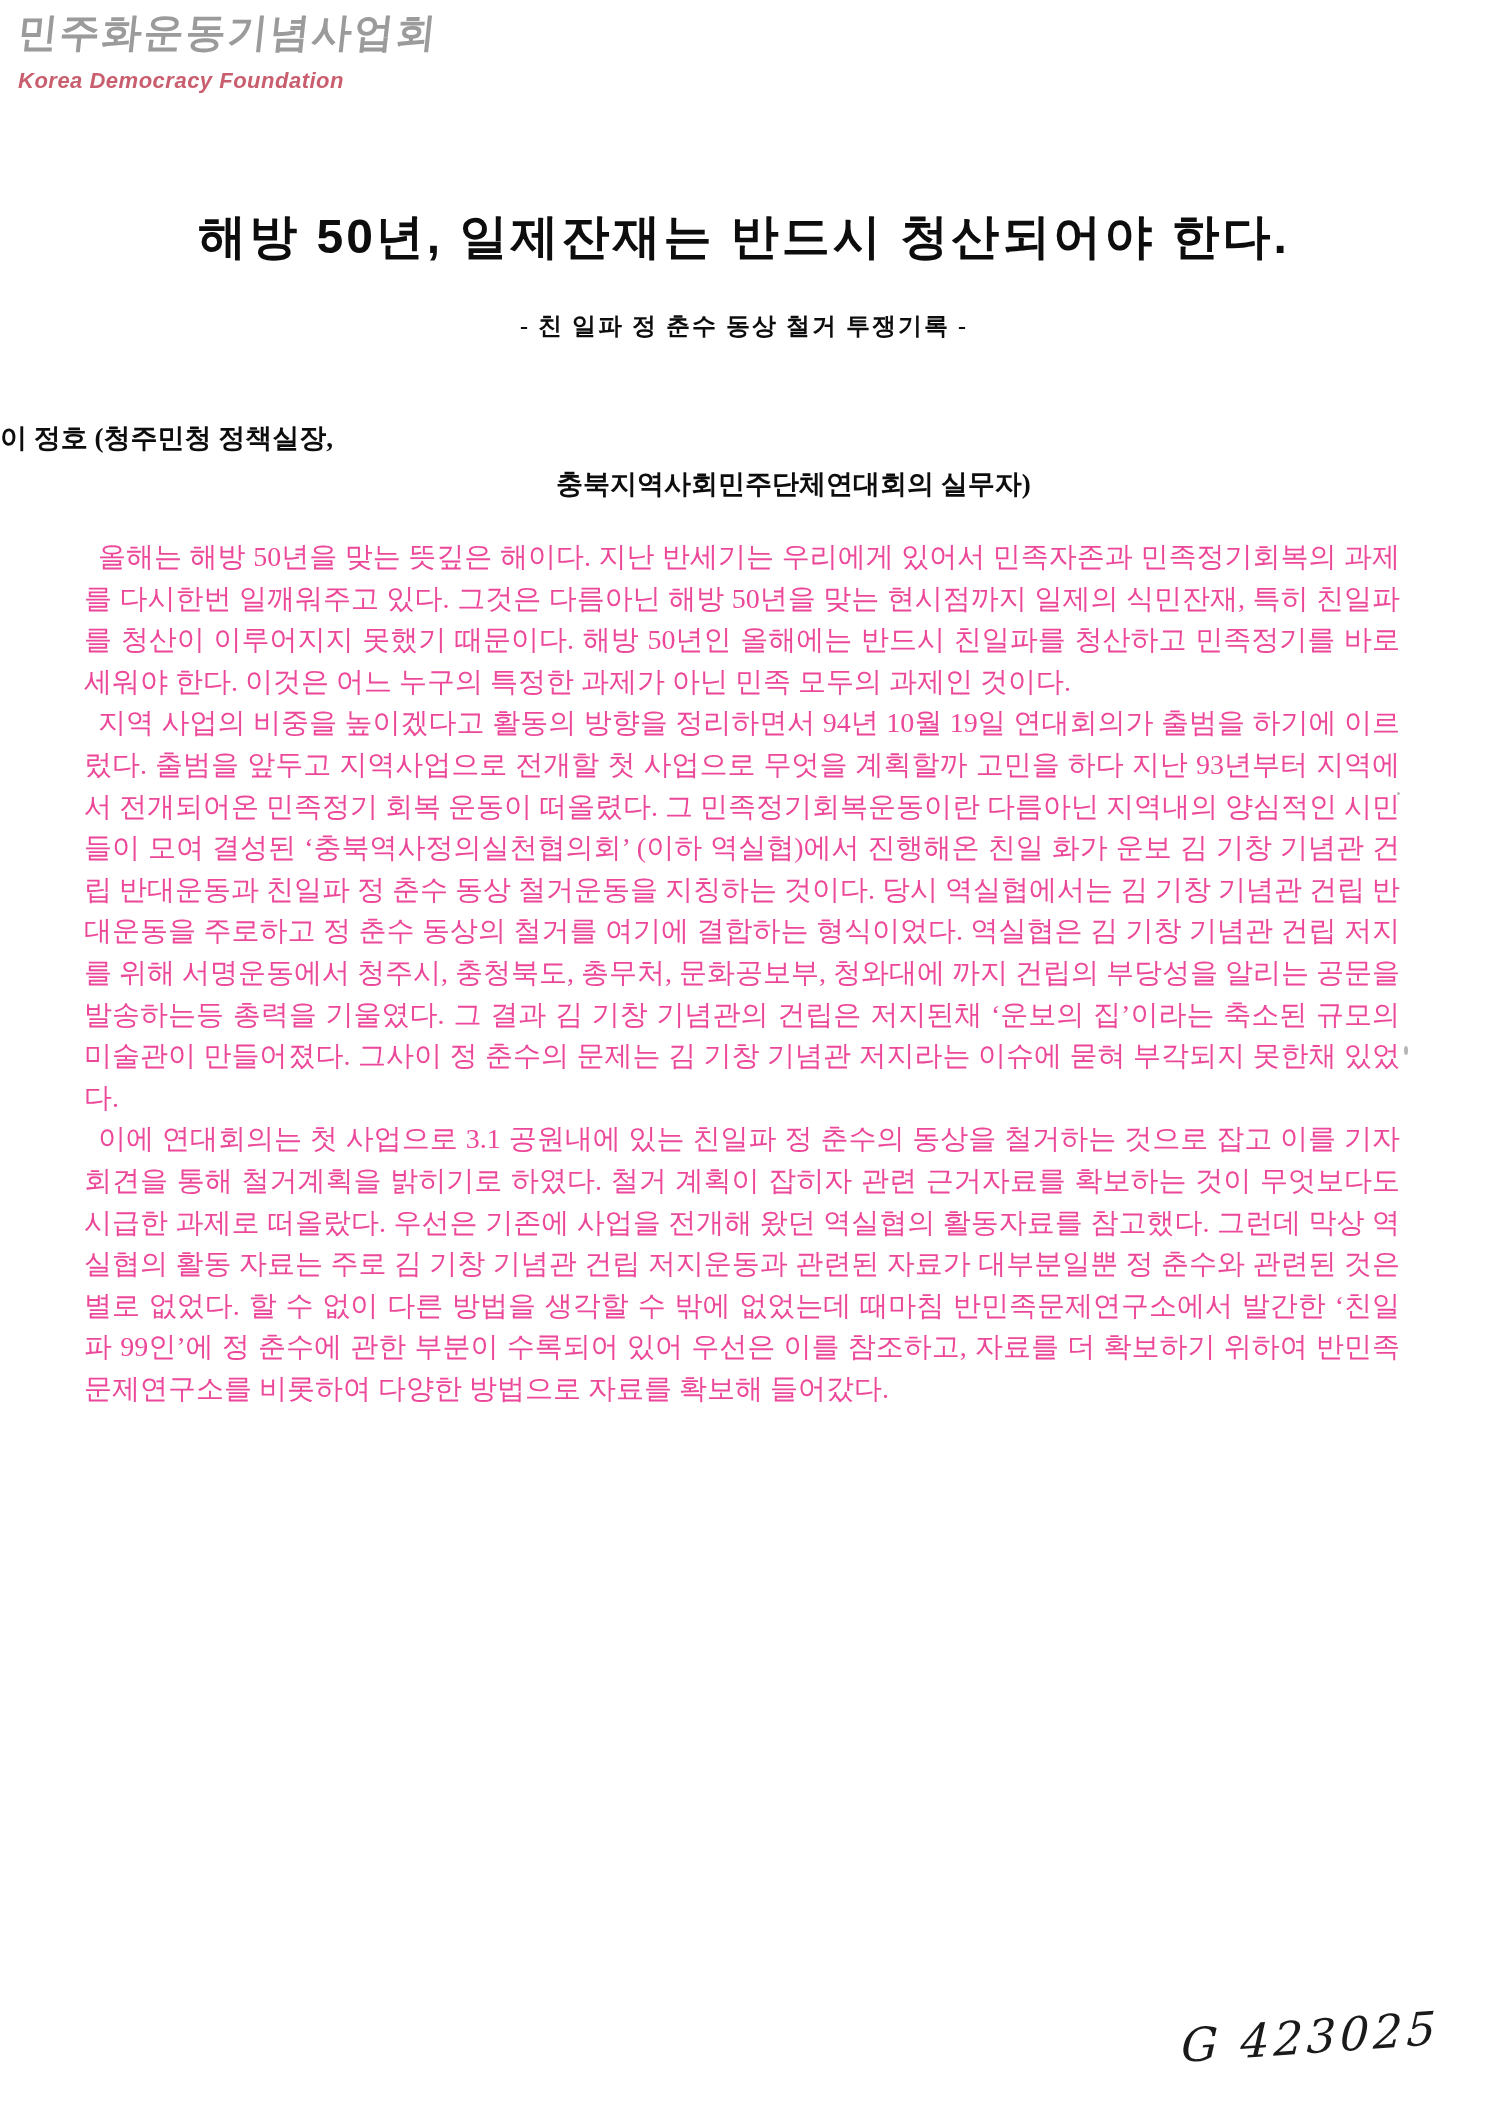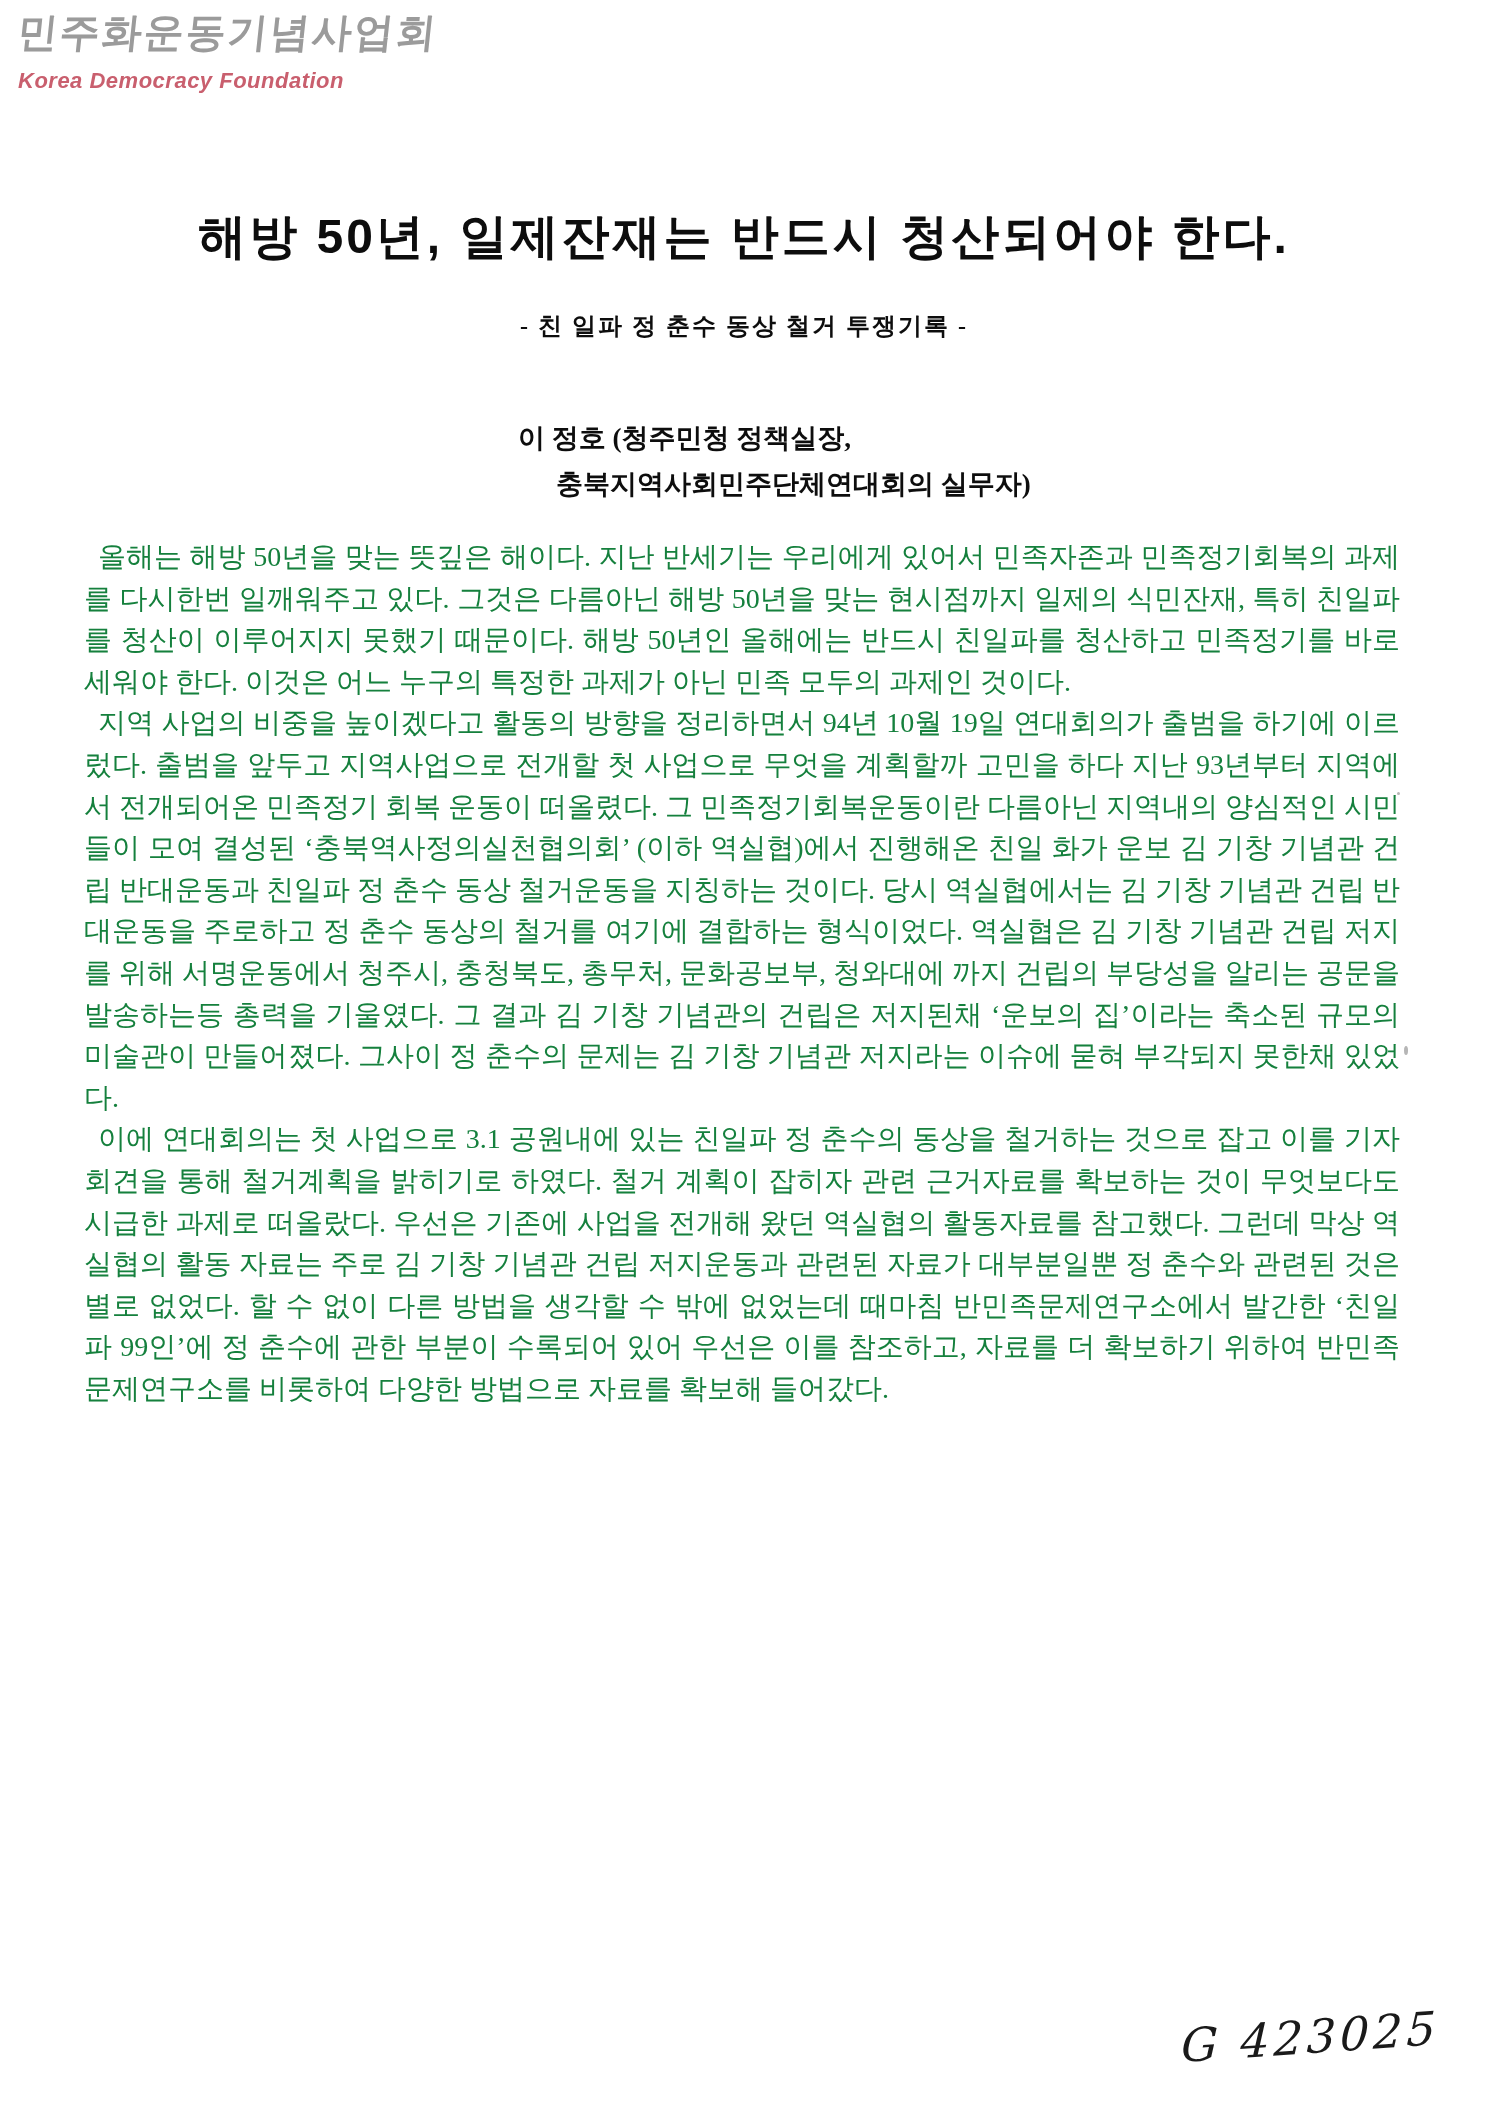--- a/index.html
+++ b/index.html
@@ -54,30 +54,30 @@
   }
   
   .author{
     position:absolute;
     top:415px;left:0;right:0;
     font-weight:bold;
     font-size:27px;
     line-height:46px;
     color:#0d0d0d;
   }
-  .author-line1{padding-left:518px;}
+  .author-line1{}
   .author-line2{padding-left:556px;font-family:Liberation Serif, serif;}
   
   .body-text{
     position:absolute;
     top:536px;left:84px;right:88px;
     font-size:28px;
     line-height:41.6px;
     text-align:justify;
-    color:#15803d;
+    color:#ec4899;
   }
   .body-text p{
     margin:0;
     text-indent:14px;
   }
   
   .handwritten{
     position:absolute;
     top:2010px;right:48px;
     font-family:"DejaVu Serif", serif;

